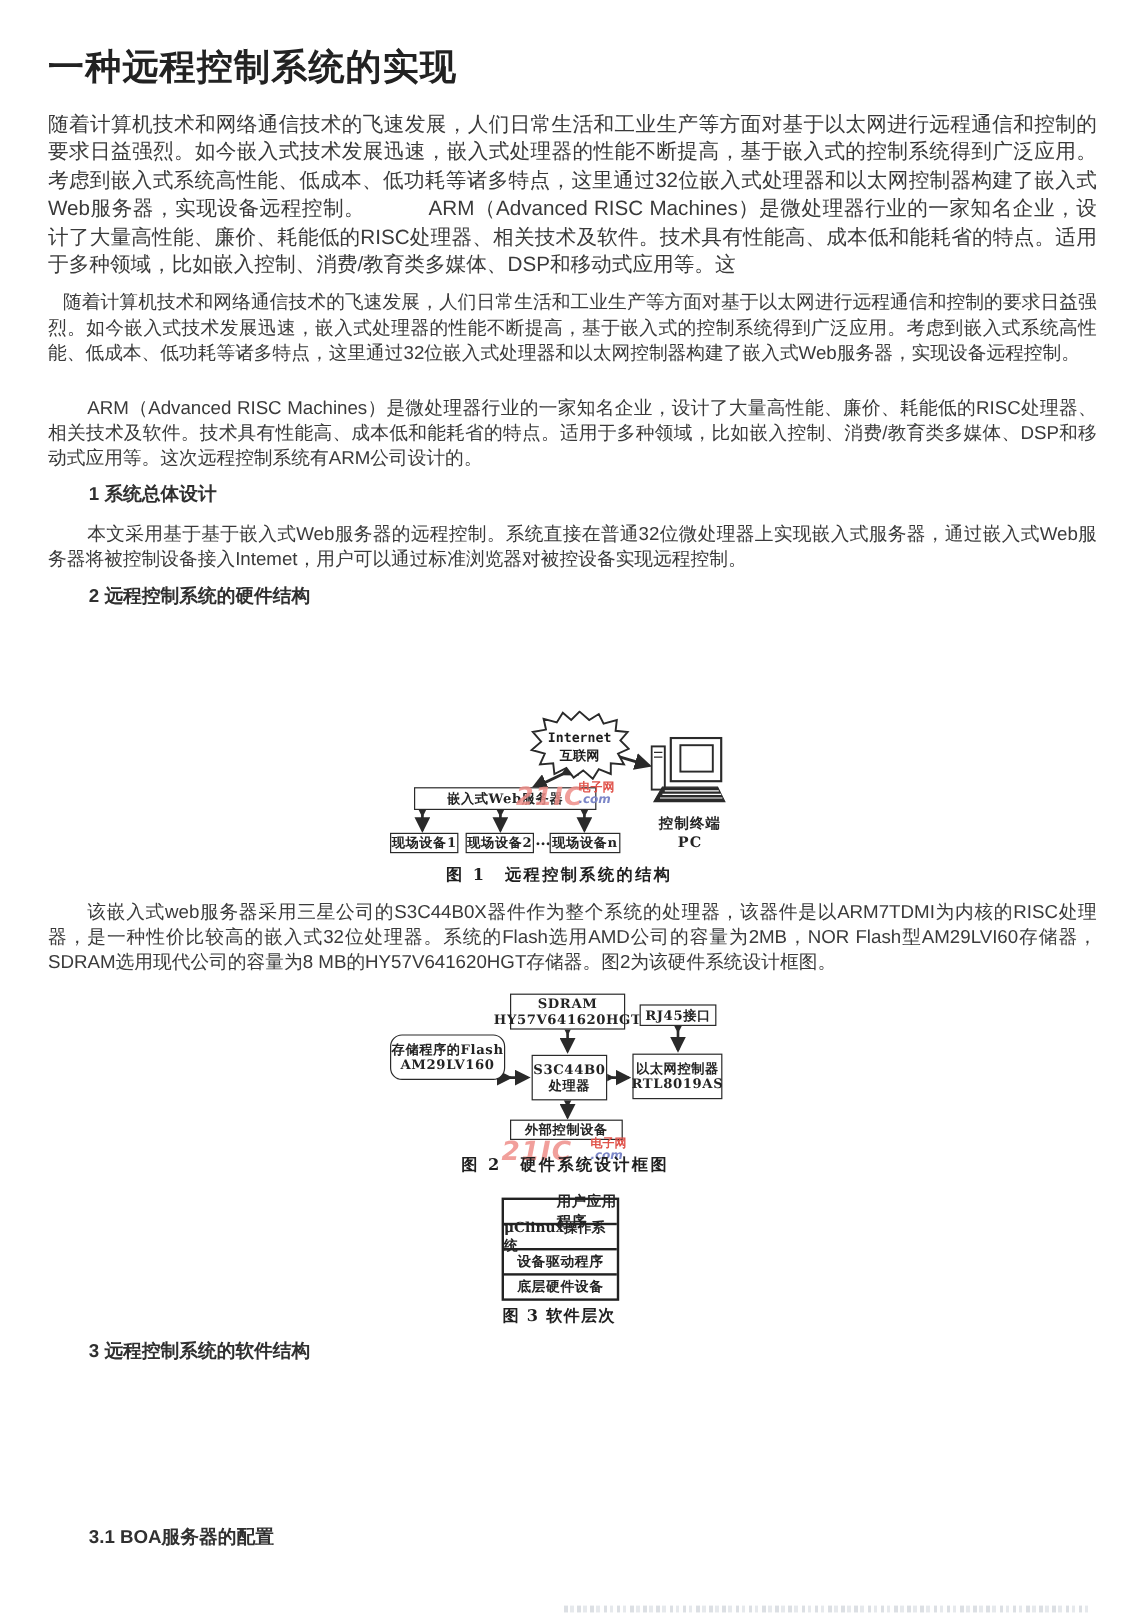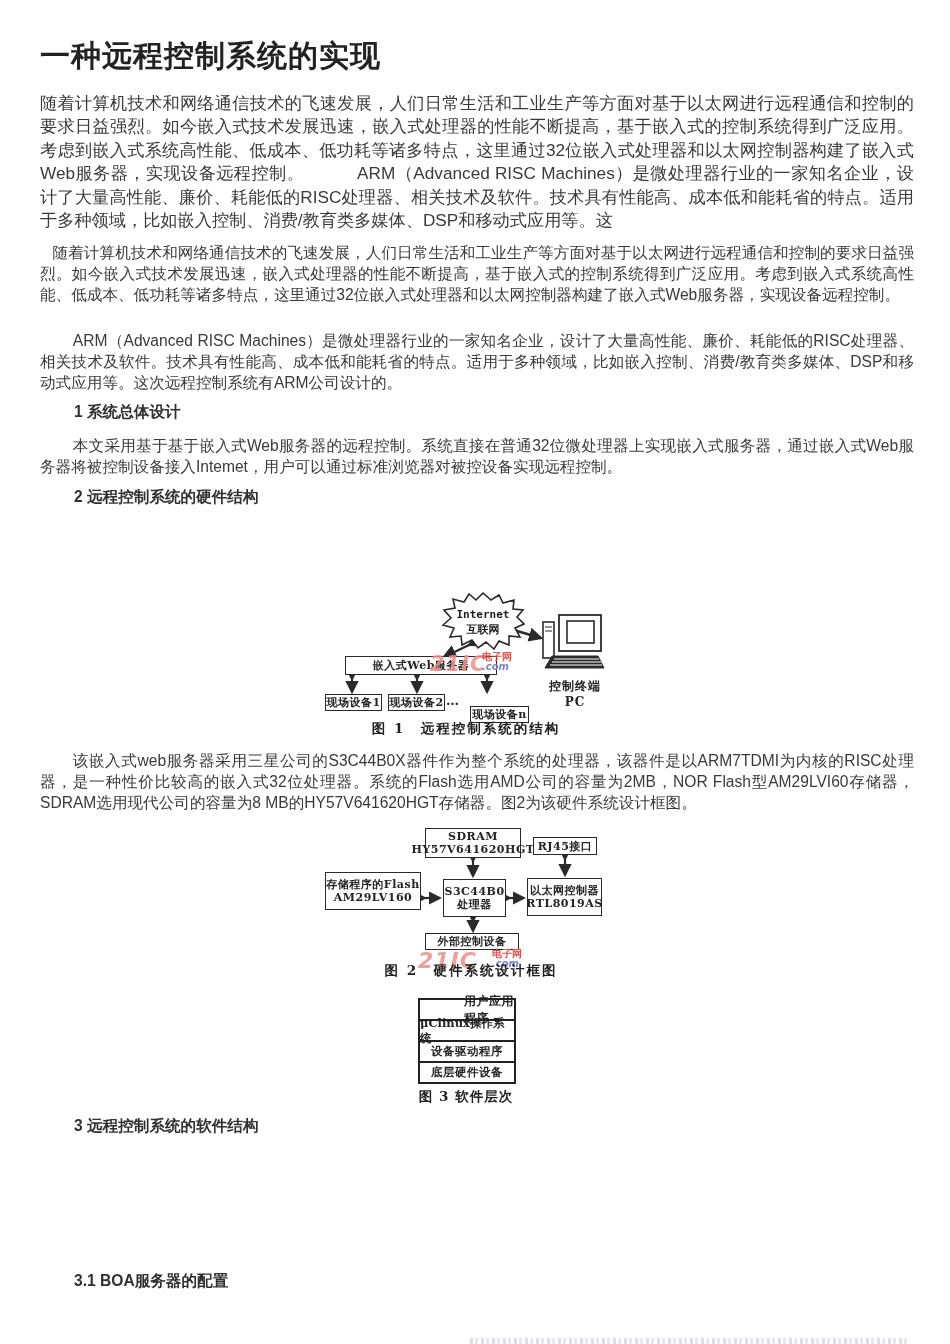--- a/index.html
+++ b/index.html
@@ -110,21 +110,21 @@
       <span class="wm-com">.com</span>
     </div>
 
     <div class="box" style="left:5px;top:102px;width:55px;height:15px;">
       <span>现场设备1</span>
     </div>
     <div class="box" style="left:68px;top:102px;width:55px;height:15px;">
       <span>现场设备2</span>
     </div>
     <div class="abs" style="left:126px;top:101px;font-size:13px;font-weight:bold;">…</div>
-    <div class="box" style="left:150px;top:102px;width:57px;height:15px;margin-top:12px;">
+    <div class="box" style="left:138px;top:102px;width:57px;height:15px;">
       <span>现场设备n</span>
     </div>
 
     <div class="caption" style="left:46px;top:128px;width:200px;">图 1　远程控制系统的结构</div>
   </div>
 
   <div class="abs body-p ind2" style="top:750px;">该嵌入式web服务器采用三星公司的S3C44B0X器件作为整个系统的处理器，该器件是以ARM7TDMI为内核的RISC处理器，是一种性价比较高的嵌入式32位处理器。系统的Flash选用AMD公司的容量为2MB，NOR Flash型AM29LVI60存储器，SDRAM选用现代公司的容量为8 MB的HY57V641620HGT存储器。图2为该硬件系统设计框图。</div>
 
   <div class="abs fig" style="left:320px;top:826px;width:290px;height:158px;">
 
@@ -141,21 +141,21 @@
       <line x1="153" y1="95" x2="153" y2="105" stroke="#2a2a2a" stroke-width="2.2" marker-start="url(#f2h)" marker-end="url(#f2h)"></line>
     </svg>
 
     <div class="box" style="left:105px;top:2px;width:94px;height:28px;">
       <span>SDRAM</span>
       <span>HY57V641620HGT</span>
     </div>
     <div class="box" style="left:213px;top:11px;width:62px;height:16px;">
       <span>RJ45接口</span>
     </div>
-    <div class="box" style="left:5px;top:46px;width:94px;height:36px;">
+    <div class="box" style="left:5px;top:36px;width:94px;height:36px;border-radius:10px;">
       <span>存储程序的Flash</span>
       <span>AM29LV160</span>
     </div>
     <div class="box" style="left:123px;top:53px;width:61px;height:36px;">
       <span>S3C44B0</span>
       <span>处理器</span>
     </div>
     <div class="box" style="left:207px;top:52px;width:73px;height:36px;">
       <span>以太网控制器</span>
       <span>RTL8019AS</span>

